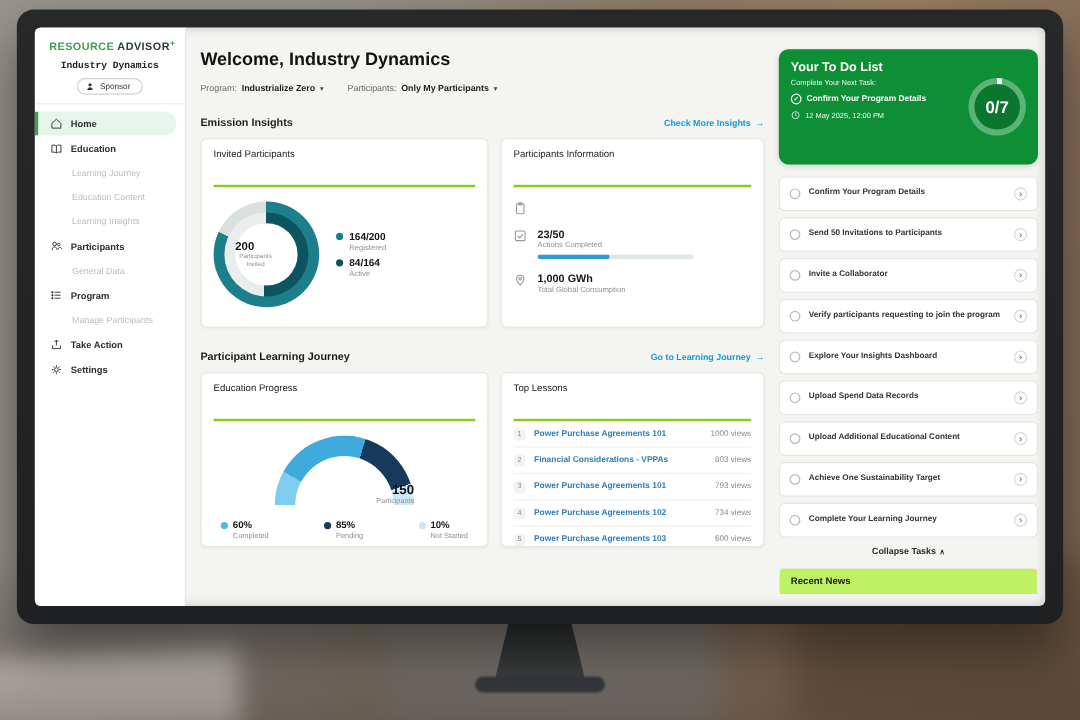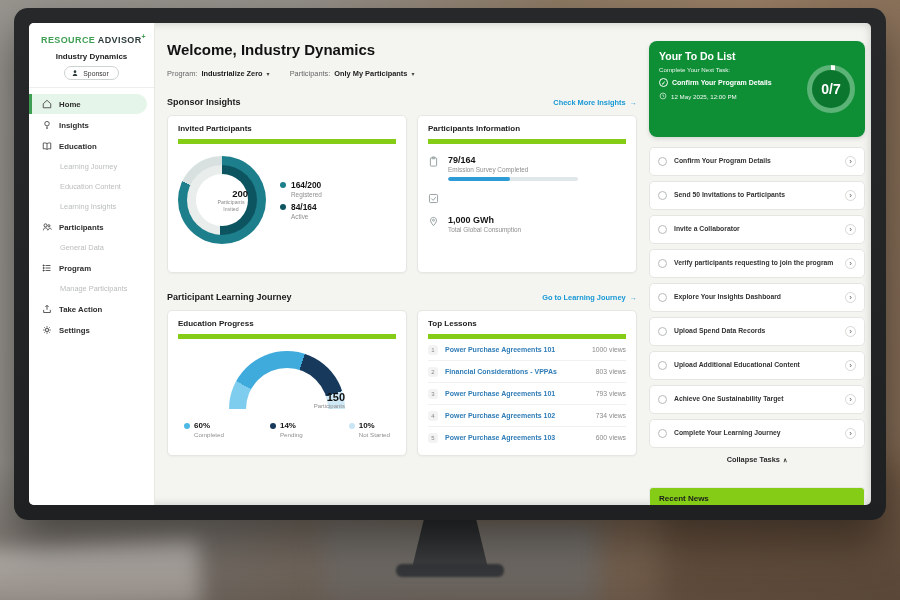--- a/index.html
+++ b/index.html
@@ -28,21 +28,21 @@
 
   .screen { width:100%; height:100%; background:#f4f4f1; border-radius:5px; overflow:hidden;
     position:relative; box-shadow:inset 0 0 10px rgba(0,0,0,.18); font-size:8px; color:#222; }
 
   
   .sidebar { position:absolute; left:0; top:0; bottom:0; width:126px; background:#fff;
     border-right:1px solid #e7e7e4; }
   .logo { padding:10px 6px 2px 12px; font-size:9px; font-weight:bold; letter-spacing:.4px; white-space:nowrap; }
   .logo .res { color:#3f9e52; } .logo .adv { color:#2d3a3a; }
   .logo .plus { color:#3f9e52; font-size:7px; vertical-align:super; }
-  .org-name { text-align:center; font-size:8px; font-weight:bold; color:#222; margin-top:5px; }
+  .org-name { text-align:center; font-size:8px; font-weight:bold; color:#222; margin-top:5px;font-family:Liberation Mono, monospace; }
   .sponsor { width:max-content; margin:5px auto 7px; border:1px solid #cdd3d0; border-radius:10px;
     padding:2px 9px 2px 6px; font-size:6.8px; color:#333; display:flex; align-items:center; gap:4px; background:#fff; }
   .sponsor svg { width:8px; height:8px; }
   .side-divider { border-top:1px solid #eeeeec; margin:0 0 6px 0; }
   .nav-item { display:flex; align-items:center; gap:7px; padding:5px 8px 5px 13px;
     font-size:7.8px; font-weight:bold; color:#2e2e2e; cursor:pointer; margin:1px 0; }
   .nav-item svg { width:10px; height:10px; flex-shrink:0; stroke:#3c3c3c; fill:none; stroke-width:1; }
   .nav-item.sub { padding-left:31px; color:#b9bdba; font-weight:normal; font-size:7.4px; }
   .nav-item.active { background:#e6f5ea; border-left:3px solid #3f9e52; padding-left:10px;
     border-radius:0 11px 11px 0; margin-right:7px; }
@@ -53,31 +53,31 @@
   .filters { display:flex; align-items:center; gap:20px; margin-top:11px; font-size:7.4px; color:#666; }
   .filter { display:flex; align-items:center; gap:4px; cursor:pointer; }
   .filter b { color:#1d1d1d; font-size:7.4px; }
   .chev { font-size:6px; color:#444; }
   .section-head { display:flex; justify-content:space-between; align-items:center; margin-top:19px; }
   .section-title { font-size:9px; font-weight:bold; color:#1c1c1c; }
   .section-link { font-size:7.4px; font-weight:bold; color:#1899d5; cursor:pointer; display:flex; gap:4px; align-items:center; }
   .cards { display:flex; gap:10px; margin-top:8px; }
   .card { background:#fff; border:1px solid #e6e6e3; border-radius:5px; padding:8px 10px;
     box-shadow:0 1px 2px rgba(0,0,0,.04); }
-  .card-title { font-size:8px; font-weight:bold; color:#222; padding-bottom:6px; border-bottom:5px solid #84cc16; }
+  .card-title { font-size:8px; font-weight:normal; color:#222; padding-bottom:21px; border-bottom:2px solid #84cc16; }
   .card-invited { width:240px; height:158px; }
   .card-info { flex:1; height:158px; }
 
   .invited-body { display:flex; align-items:center; gap:14px; margin-top:12px; }
   .donut { width:88px; height:88px; border-radius:50%; position:relative;
     background:conic-gradient(#1c7f8b 0 82%, #d8e0e0 82% 100%); }
   .donut-mid { position:absolute; inset:9px; border-radius:50%;
     background:conic-gradient(#0c5460 0 51%, #e9eeec 51% 100%); }
   .donut-hole { position:absolute; inset:9px; border-radius:50%; background:#fff;
-    display:flex; flex-direction:column; align-items:flex-end; justify-content:center; text-align:center; }
+    display:flex; flex-direction:column; align-items:flex-start; justify-content:center; text-align:center; }
   .donut-hole .dval { font-size:9.5px; font-weight:bold; color:#111; }
   .donut-hole .dlab { font-size:5.2px; color:#8b8b8b; width:34px; line-height:1.2; }
   .legend-col { display:flex; flex-direction:column; gap:4px; }
   .leg-item { display:flex; gap:5px; }
   .dot { width:6px; height:6px; border-radius:50%; margin-top:2px; flex-shrink:0; }
   .leg-val { font-size:8.4px; font-weight:bold; color:#141414; }
   .leg-lab { font-size:6.4px; color:#8f8f8f; margin-top:1px; }
 
   .stat-row { display:flex; gap:9px; margin-top:11px; }
   .stat-row svg { width:11px; height:11px; stroke:#8f9a9a; fill:none; stroke-width:1; flex-shrink:0; margin-top:1px; }
@@ -126,21 +126,21 @@
 
   .tasks { margin-top:10px; }
   .task-row { background:#fff; border:1px solid #e5e5e2; border-radius:5px; padding:8px 8px;
     display:flex; align-items:center; gap:7px; margin-bottom:5px; cursor:pointer; }
   .task-check { width:9px; height:9px; border:1.2px solid #b6bbb8; border-radius:50%; flex-shrink:0; }
   .task-label { flex:1; font-size:6.8px; font-weight:bold; color:#333; line-height:1.3; }
   .task-go { width:11px; height:11px; border:1px solid #d8d8d5; border-radius:50%; color:#555;
     font-size:8px; line-height:9px; text-align:center; flex-shrink:0; }
   .collapse { text-align:center; font-size:7.4px; font-weight:bold; color:#2a2a2a; margin-top:7px; cursor:pointer; }
   .collapse span.up { font-size:6px; margin-left:3px; }
-  .news-bar { margin-top:23px; background:#84cc16; border:1px solid #e8e8e5; border-bottom:none;
+  .news-bar { margin-top:9px; background:#bef264; border:1px solid #e8e8e5; border-bottom:none;
     border-radius:4px 4px 0 0; padding:6px 9px; font-size:8px; font-weight:bold; color:#1c1c1c; }
 </style>
 </head>
 <body>
 
 <div class="scene"></div>
 <div class="desk-white"></div>
 <div class="desk-gray"></div>
 <div class="wall-brown"></div>
 <div class="scene-bottom"></div>
@@ -166,27 +166,20 @@
       <div class="side-divider"></div>
 
       <div class="nav-item active">
         <svg viewBox="0 0 12 12">
             <path d="M1.5 5.7L6 1.6l4.5 4.1v4.8h-9z"></path>
           </svg>
         <span>Home</span>
       </div>
       <div class="nav-item">
         <svg viewBox="0 0 12 12">
-            <circle cx="6" cy="4.4" r="2.7"></circle>
-            <path d="M4.8 8.6h2.4M5.2 10.2h1.6"></path>
-          </svg>
-        <span>Insights</span>
-      </div>
-      <div class="nav-item">
-        <svg viewBox="0 0 12 12">
             <path d="M1.5 2.5C3 2 4.5 2.3 6 3.1c1.5-.8 3-1.1 4.5-.6v7c-1.5-.5-3-.2-4.5.6-1.5-.8-3-1.1-4.5-.6z"></path>
             <path d="M6 3.1v7"></path>
           </svg>
         <span>Education</span>
       </div>
       <div class="nav-item sub">
         <span>Learning Journey</span>
       </div>
       <div class="nav-item sub">
         <span>Education Content</span>
@@ -244,21 +237,21 @@
           <span class="chev">▾</span>
         </div>
         <div class="filter">
           <span>Participants:</span>
           <b>Only My Participants</b>
           <span class="chev">▾</span>
         </div>
       </div>
 
       <div class="section-head">
-        <span class="section-title">Sponsor Insights</span>
+        <span class="section-title">Emission Insights</span>
         <span class="section-link">
           <span>Check More Insights</span>
           <span>→</span>
         </span>
       </div>
 
       <div class="cards">
 
         <div class="card card-invited">
           <div class="card-title">Invited Participants</div>
@@ -289,33 +282,33 @@
           </div>
         </div>
 
         <div class="card card-info">
           <div class="card-title">Participants Information</div>
           <div class="stat-row">
             <svg viewBox="0 0 12 12">
                 <rect x="2.6" y="2" width="6.8" height="9" rx="1"></rect>
                 <rect x="4.5" y="1" width="3" height="2" rx=".5"></rect>
               </svg>
-            <span>
-              <span class="stat-val">79/164</span>
-              <div class="stat-lab">Emission Survey Completed</div>
-              <div class="bar">
-                  <div style="width:48%"></div>
-                </div>
-            </span>
           </div>
           <div class="stat-row">
             <svg viewBox="0 0 12 12">
                 <rect x="1.6" y="1.6" width="8.8" height="8.8" rx="1"></rect>
                 <path d="M3.6 6l2 2 3-3.5"></path>
               </svg>
+            <span>
+              <span class="stat-val">23/50</span>
+              <div class="stat-lab">Actions Completed</div>
+              <div class="bar">
+                  <div style="width:46%"></div>
+                </div>
+            </span>
           </div>
           <div class="stat-row">
             <svg viewBox="0 0 12 12">
                 <path d="M6 1.5c1.9 0 3.3 1.4 3.3 3.2C9.3 7 6 10.5 6 10.5S2.7 7 2.7 4.7C2.7 2.9 4.1 1.5 6 1.5z"></path>
                 <circle cx="6" cy="4.6" r="1.1"></circle>
               </svg>
             <span>
               <span class="stat-val">1,000 GWh</span>
               <div class="stat-lab">Total Global Consumption</div>
             </span>
@@ -346,21 +339,21 @@
             <div class="edu-leg-item">
               <span class="dot" style="background:#4fb9e6"></span>
               <span>
                 <span class="edu-pct">60%</span>
                 <div class="edu-lab">Completed</div>
               </span>
             </div>
             <div class="edu-leg-item">
               <span class="dot" style="background:#16395c"></span>
               <span>
-                <span class="edu-pct">14%</span>
+                <span class="edu-pct">85%</span>
                 <div class="edu-lab">Pending</div>
               </span>
             </div>
             <div class="edu-leg-item">
               <span class="dot" style="background:#c9e6f4"></span>
               <span>
                 <span class="edu-pct">10%</span>
                 <div class="edu-lab">Not Started</div>
               </span>
             </div>

